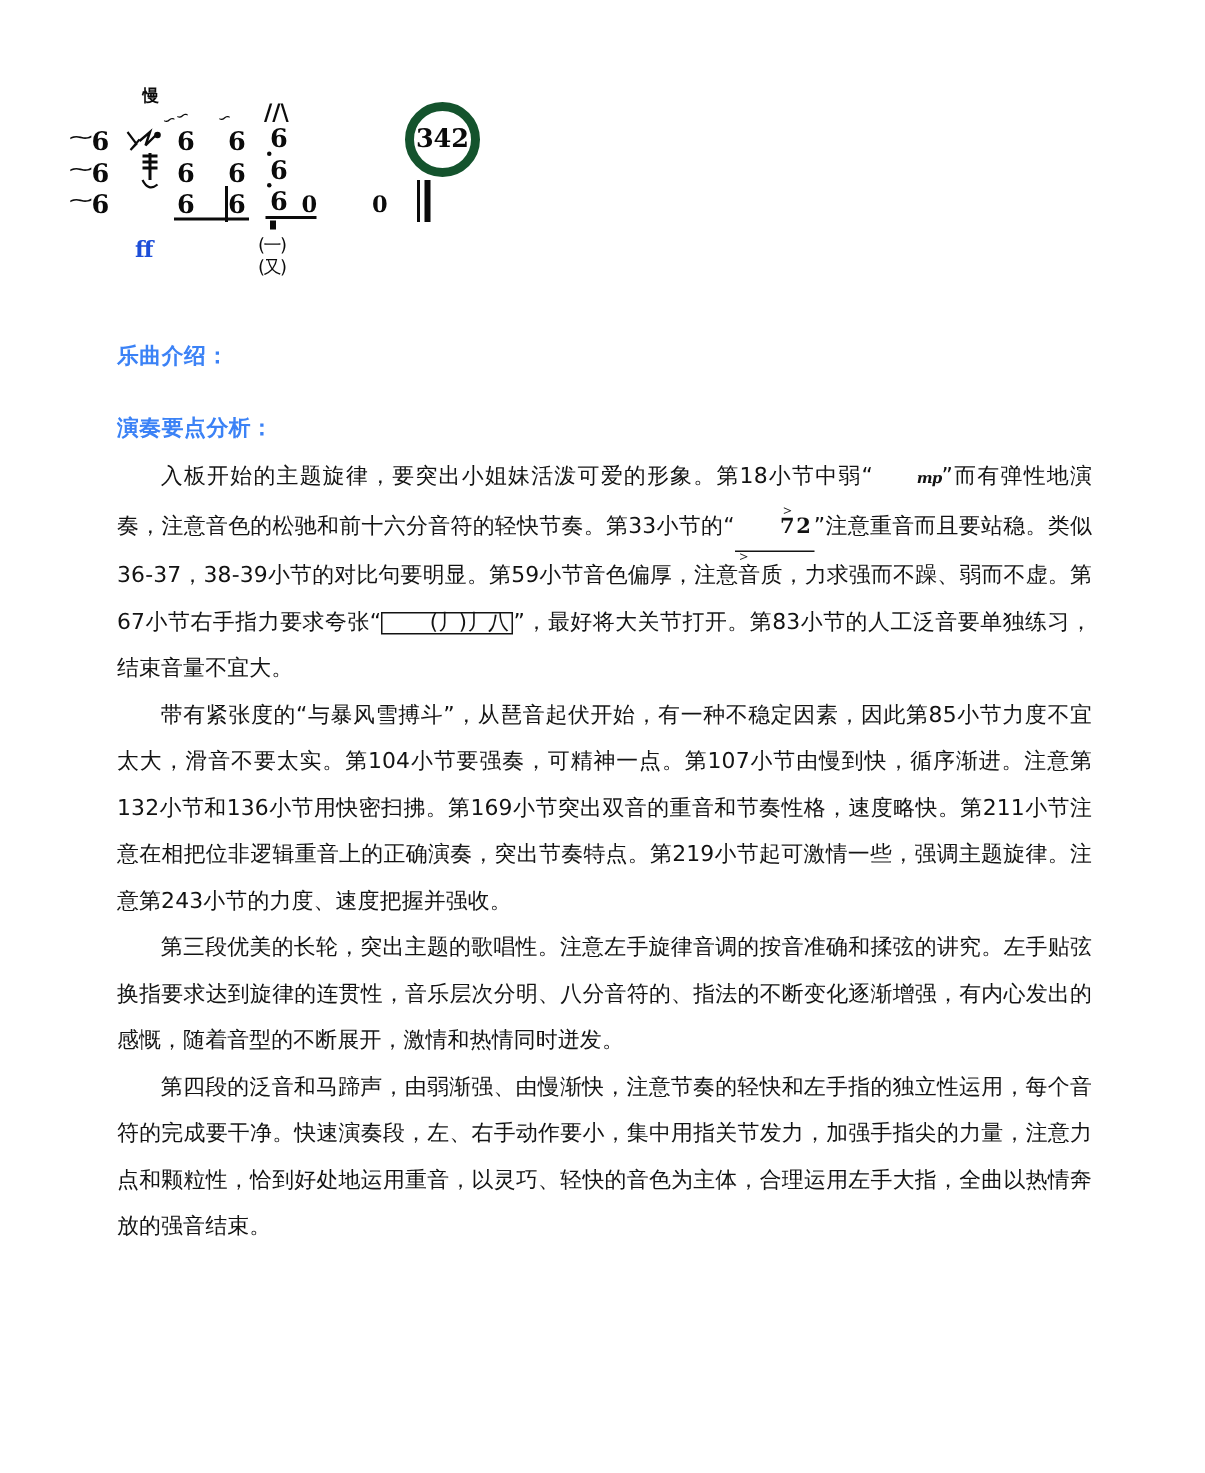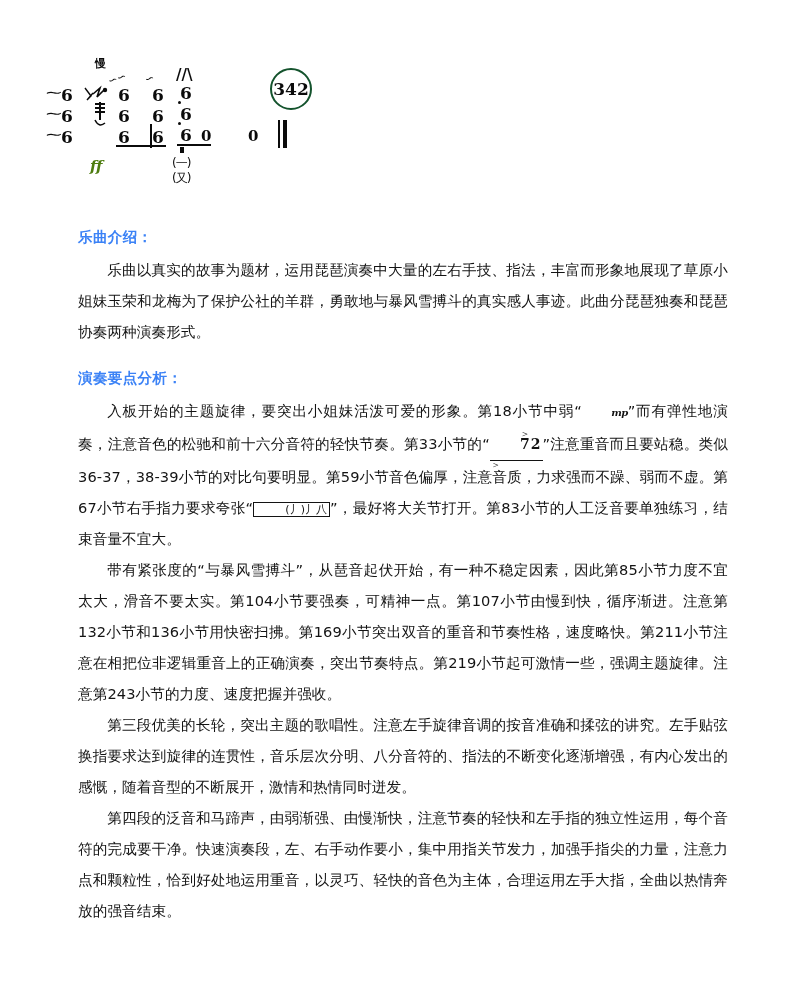--- a/index.html
+++ b/index.html
@@ -42,24 +42,23 @@
     color: #0b0b0b;
   }
   .tiny-cn {
     font-family: "DejaVu Sans", sans-serif;
     font-size: 11px;
     font-weight: 700;
     color: #0b0b0b;
   }
   .dyn {
     font-family: "DejaVu Serif", "Liberation Serif", serif;
-    font-style: italic;
     font-weight: 700;
     font-size: 15px;
-    color: #4d7c0f;
+    color: #1d4ed8;
   }
   .beam {
     background: #0b0b0b;
     height: 2px;
   }
   .barline {
     background: #0b0b0b;
     width: 2px;
   }
   .thickbar { background: #0b0b0b; }
@@ -73,21 +72,21 @@
     color: #0b0b0b;
     transform: scaleX(1.6);
   }
   .orn {
     font-family: "DejaVu Sans", sans-serif;
     font-size: 11px;
     color: #0b0b0b;
   }
   .rehearsal {
     width: 38px; height: 38px;
-    border: 2px solid #14532d;
+    border: 6px solid #14532d;
     border-radius: 50%;
     display: flex; align-items: center; justify-content: center;
     font-family: "DejaVu Serif", "Liberation Serif", serif;
     font-weight: 700;
     font-size: 17px;
     color: #0b0b0b;
   }
   .paren-mark {
     font-family: "DejaVu Sans", sans-serif;
     font-size: 12px;
@@ -149,21 +148,21 @@
     left: 1px; top: -11px;
     font-size: 10px;
     font-weight: 400;
     letter-spacing: 2px;
     border: none;
   }
   .sym-box {
     border: 1.3px solid #131313;
     padding: 0px 2px;
     font-family: "DejaVu Sans", sans-serif;
-    font-size: 11px;
+    font-size: 14px;
     letter-spacing: 0px;
     line-height: 13px;
   }
 </style>
 </head>
 <body>
 
 <div id="score-block">
 
   <div class="abs tiny-cn" style="left:95px; top:56px;">慢</div>
@@ -229,21 +228,20 @@
   <div class="abs thickbar" style="left:283px; top:120px; width:4px; height:28px;"></div>
 
   <div class="abs rehearsal" style="left:270px; top:68px;">342</div>
 
   <div class="abs dyn" style="left:90px; top:157px;">ff</div>
 </div>
 
 <div id="prose">
 
   <div class="heading">乐曲介绍：</div>
-  <p class="para">乐曲以真实的故事为题材，运用琵琶演奏中大量的左右手技、指法，丰富而形象地展现了草原小姐妹玉荣和龙梅为了保护公社的羊群，勇敢地与暴风雪搏斗的真实感人事迹。此曲分琵琶独奏和琵琶协奏两种演奏形式。</p>
 
   <div class="section-gap"></div>
 
   <div class="heading">演奏要点分析：</div>
 
 
   <p class="para">
     <span>入板开始的主题旋律，要突出小姐妹活泼可爱的形象。第18小节中弱“</span><span class="inline-sym sym-mp">mp</span><span>”而有弹性地演奏，注意音色的松驰和前十六分音符的轻快节奏。第33小节的“</span><span class="inline-sym sym-72"><span class="accents">＞＞</span><span>72</span></span><span>”注意重音而且要站稳。类似36-37，38-39小节的对比句要明显。第59小节音色偏厚，注意音质，力求强而不躁、弱而不虚。第67小节右手指力要求夸张“</span><span class="inline-sym sym-box">(丿)丿八</span><span>”，最好将大关节打开。第83小节的人工泛音要单独练习，结束音量不宜大。</span>
   </p>
 

